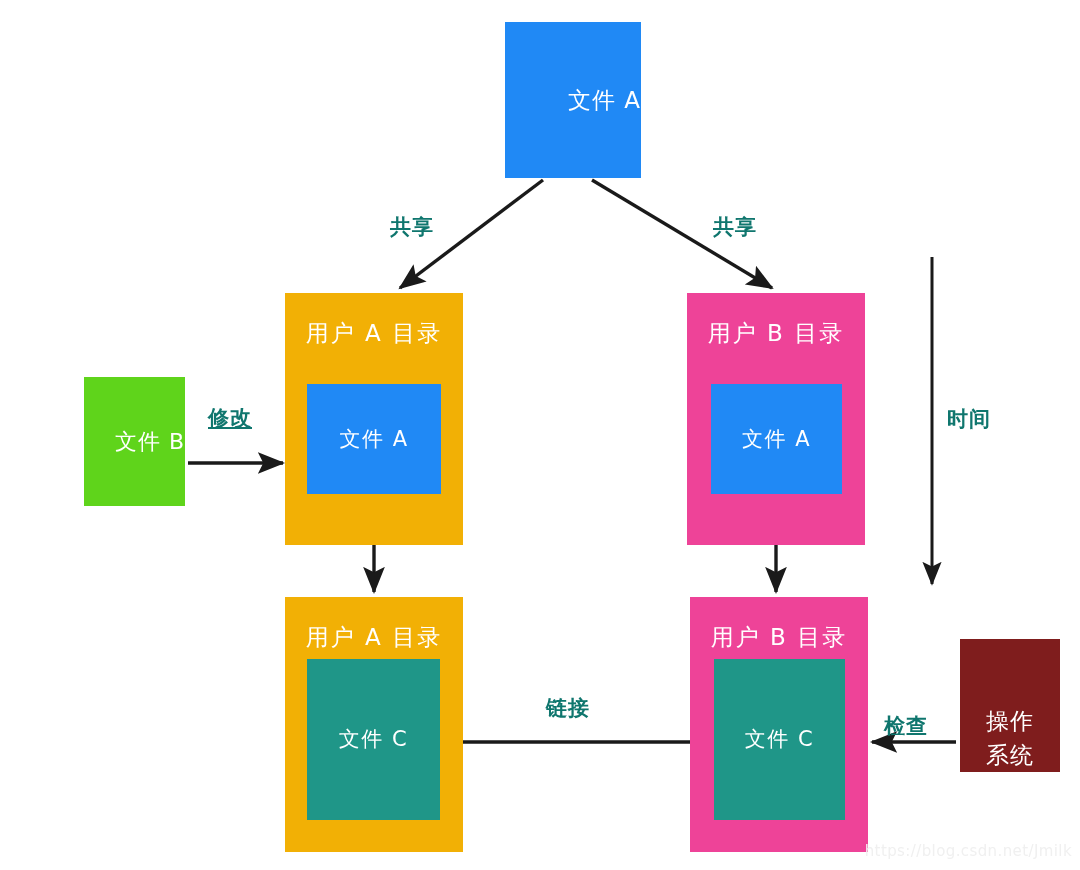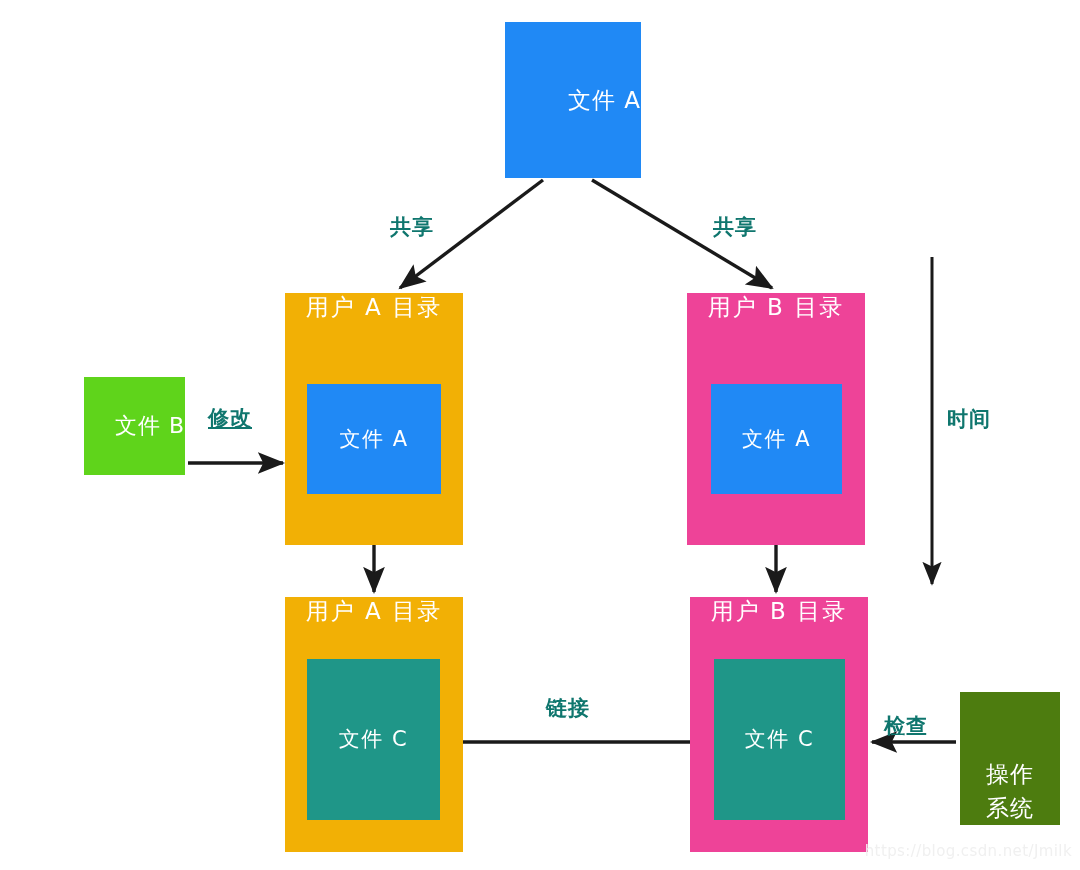--- a/index.html
+++ b/index.html
@@ -24,20 +24,21 @@
     align-items: center;
     justify-content: flex-end;
     color: #ffffff;
     letter-spacing: 1px;
     line-height: 1.25;
     text-align: center;
     user-select: none;
   }
   .dir-box {
     display: block;
+    padding-top: 26px;
   }
   .dir-title {
     display: block;
     width: 100%;
     text-align: center;
     font-size: 23px;
     color: #ffffff;
     letter-spacing: 2px;
     font-weight: 400;
   }
@@ -104,21 +105,21 @@
 
     <line x1="956" y1="742" x2="872" y2="742" stroke="#1a1a1a" stroke-width="3.4" marker-end="url(#ah)"></line>
 
     <line x1="932" y1="257" x2="932" y2="584" stroke="#1a1a1a" stroke-width="3.0" marker-end="url(#ah)"></line>
   </svg>
 
   <div class="box" style="left:505px; top:22px; width:136px; height:156px; background:#2089f5; font-size:23px;">
     <span>文件 A</span>
   </div>
 
-  <div class="box" style="left:84px; top:377px; width:101px; height:98px; background:#5fd41b; font-size:22px;">
+  <div class="box" style="left:84px; top:377px; width:101px; height:129px; background:#5fd41b; font-size:22px;">
     <span>文件 B</span>
   </div>
 
   <div class="box dir-box" style="left:285px; top:293px; width:178px; height:252px; background:#f2b005;">
     <span class="dir-title">用户 A 目录</span>
     <div class="inner-box" style="left:22px; top:91px; width:134px; height:110px; background:#2089f5;">
       <span>文件 A</span>
     </div>
   </div>
 
@@ -136,21 +137,21 @@
     </div>
   </div>
 
   <div class="box dir-box" style="left:690px; top:597px; width:178px; height:255px; background:#ee4398;">
     <span class="dir-title">用户 B 目录</span>
     <div class="inner-box" style="left:24px; top:62px; width:131px; height:161px; background:#1f9688;">
       <span>文件 C</span>
     </div>
   </div>
 
-  <div class="box" style="left:960px; top:692px; width:100px; height:133px; background:#4d7c0f;
+  <div class="box" style="left:960px; top:639px; width:100px; height:133px; background:#7f1d1d;
               font-size:23px; flex-direction:column; line-height:1.45;">
     <span>操作</span>
     <span>系统</span>
   </div>
 
   <div class="label" style="left:390px; top:213px;">共享</div>
 
   <div class="label" style="left:713px; top:213px;">共享</div>
 
   <div class="label" style="left:208px; top:404px;text-decoration:underline;">修改</div>

